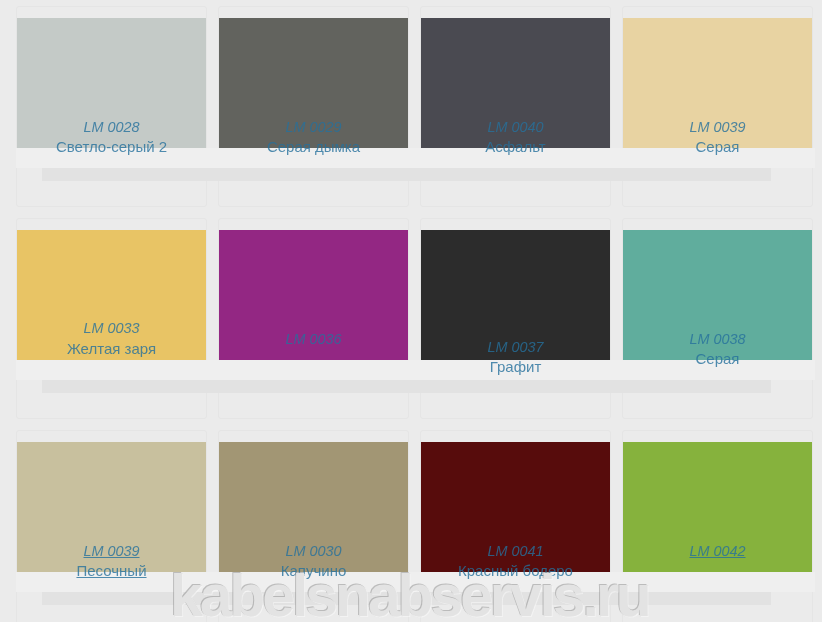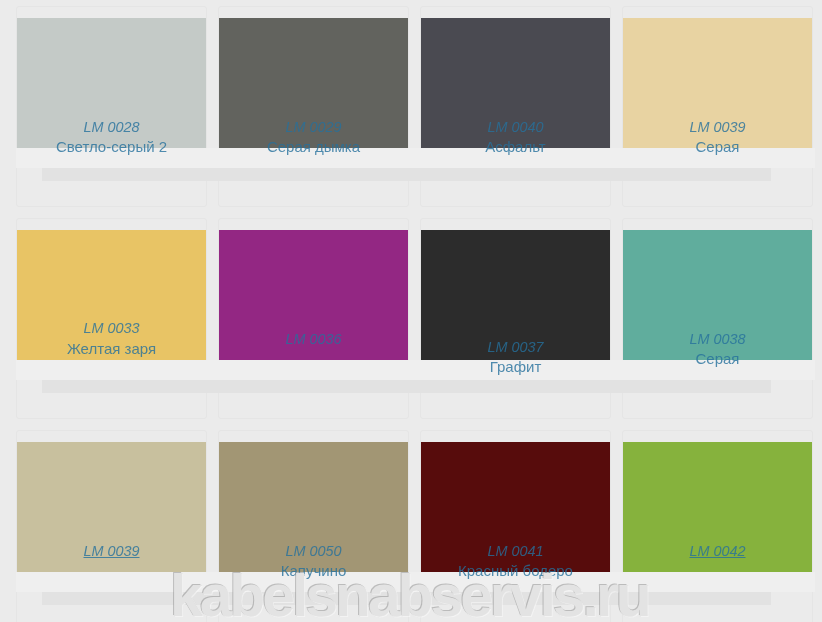--- a/index.html
+++ b/index.html
@@ -72,25 +72,26 @@
     <div class="card" style="left: 622px; top: 218px; width: 191px; height: 201px;"></div>
     <div class="swatch" style="left: 623px; top: 230px; width: 189px; height: 130px; background: rgb(96, 173, 157);"></div>
     <div class="caption" style="left: 623px; top: 329.5px; width: 189px; text-align: center;">
       <div class="code">LM 0038</div>
       <div class="nm">Серая</div>
     </div>
     <div class="card" style="left: 16px; top: 430px; width: 191px; height: 201px;"></div>
     <div class="swatch" style="left: 17px; top: 442px; width: 189px; height: 130px; background: rgb(200, 192, 158);"></div>
     <div class="caption" style="left: 17px; top: 541.5px; width: 189px; text-decoration: underline;">
       <div class="code">LM 0039</div>
+      <div class="nm">Песочный</div>
     </div>
     <div class="card" style="left: 218px; top: 430px; width: 191px; height: 201px;"></div>
     <div class="swatch" style="left: 219px; top: 442px; width: 189px; height: 130px; background: rgb(162, 150, 116);"></div>
     <div class="caption" style="left: 219px; top: 541.5px; width: 189px;">
-      <div class="code">LM 0050</div>
+      <div class="code">LM 0030</div>
       <div class="nm">Капучино</div>
     </div>
     <div class="card" style="left: 420px; top: 430px; width: 191px; height: 201px;"></div>
     <div class="swatch" style="left: 421px; top: 442px; width: 189px; height: 130px; background: rgb(87, 12, 12);"></div>
     <div class="caption" style="left: 421px; top: 541.5px; width: 189px; text-align: center;">
       <div class="code">LM 0041</div>
       <div class="nm">Красный бодеро</div>
     </div>
     <div class="card" style="left: 622px; top: 430px; width: 191px; height: 201px;"></div>
     <div class="swatch" style="left: 623px; top: 442px; width: 189px; height: 130px; background: rgb(134, 178, 61);"></div>

